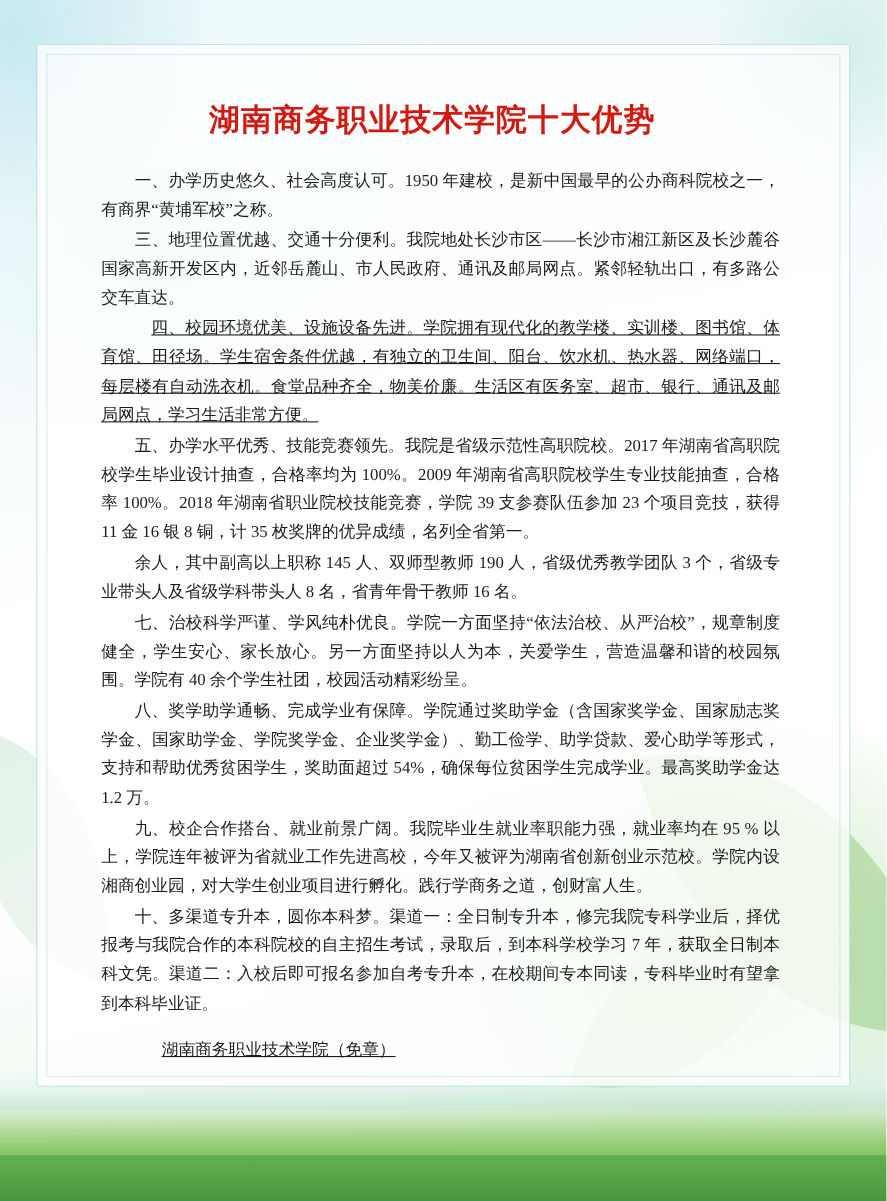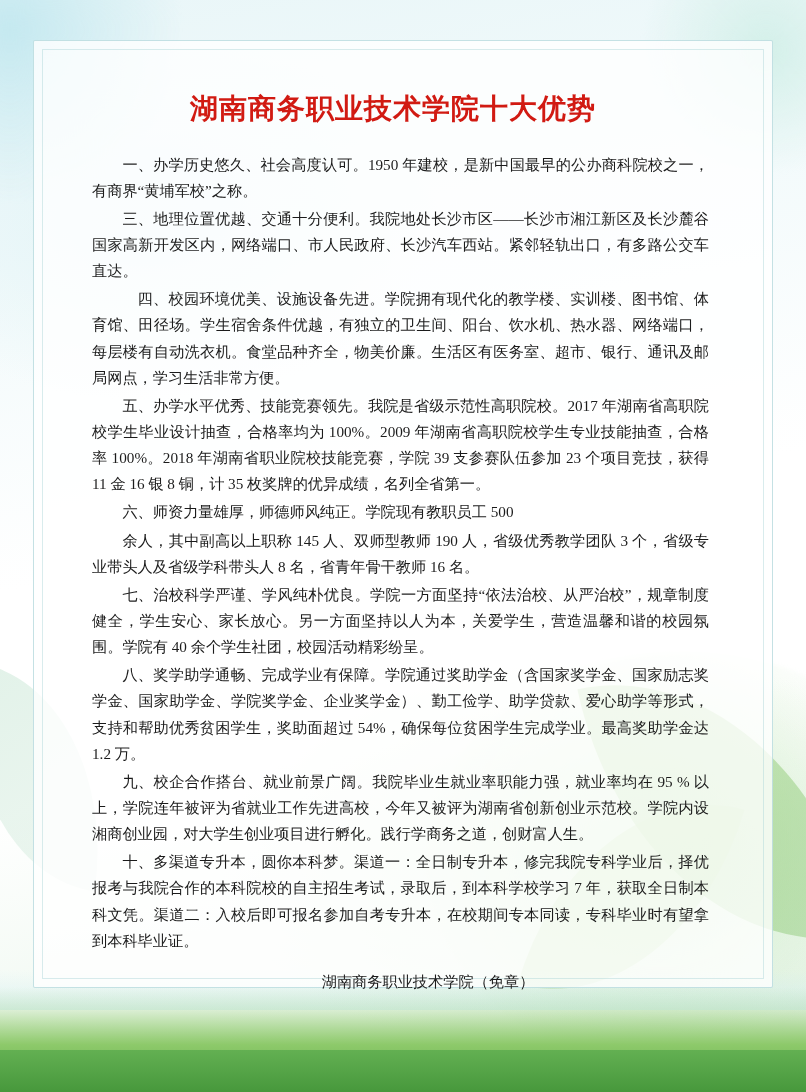--- a/index.html
+++ b/index.html
@@ -140,28 +140,29 @@
     font-size: 15.2px;
     line-height: 1.72;
     color: #1b1b1b;
     text-align: justify;
     text-justify: inter-ideograph;
     margin: 0 0 2px 15px;
     text-indent: 2em;
   }
   .para.extra-indent {
     text-indent: 3em;
+    text-decoration: underline;
   }
 
   .signature {
     margin-top: 18px;
     font-size: 15.2px;
     color: #1b1b1b;
-    text-align: center;
     padding-left: 70px;
+    text-decoration: underline;
   }
 </style>
 </head>
 <body>
 
 <div class="page">
 
   <div class="blob blob-a"></div>
   <div class="blob blob-b"></div>
   <div class="blob blob-c"></div>
@@ -176,24 +177,23 @@
 
   <div class="card">
     <div class="card-inner-line"></div>
   </div>
 
   <div class="content">
 
     <h1 class="doc-title">湖南商务职业技术学院十大优势</h1>
 
     <p class="para">一、办学历史悠久、社会高度认可。1950 年建校，是新中国最早的公办商科院校之一，有商界“黄埔军校”之称。</p>
-    <p class="para">三、地理位置优越、交通十分便利。我院地处长沙市区——长沙市湘江新区及长沙麓谷国家高新开发区内，网络端口、市人民政府、长沙汽车西站。紧邻轻轨出口，有多路公交车直达。</p>
+    <p class="para">三、地理位置优越、交通十分便利。我院地处长沙市区——长沙市湘江新区及长沙麓谷国家高新开发区内，近邻岳麓山、市人民政府、通讯及邮局网点。紧邻轻轨出口，有多路公交车直达。</p>
     <p class="para extra-indent">四、校园环境优美、设施设备先进。学院拥有现代化的教学楼、实训楼、图书馆、体育馆、田径场。学生宿舍条件优越，有独立的卫生间、阳台、饮水机、热水器、网络端口，每层楼有自动洗衣机。食堂品种齐全，物美价廉。生活区有医务室、超市、银行、通讯及邮局网点，学习生活非常方便。</p>
     <p class="para">五、办学水平优秀、技能竞赛领先。我院是省级示范性高职院校。2017 年湖南省高职院校学生毕业设计抽查，合格率均为 100%。2009 年湖南省高职院校学生专业技能抽查，合格率 100%。2018 年湖南省职业院校技能竞赛，学院 39 支参赛队伍参加 23 个项目竞技，获得 11 金 16 银 8 铜，计 35 枚奖牌的优异成绩，名列全省第一。</p>
-    <p class="para">六、师资力量雄厚，师德师风纯正。学院现有教职员工 500</p>
     <p class="para">余人，其中副高以上职称 145 人、双师型教师 190 人，省级优秀教学团队 3 个，省级专业带头人及省级学科带头人 8 名，省青年骨干教师 16 名。</p>
     <p class="para">七、治校科学严谨、学风纯朴优良。学院一方面坚持“依法治校、从严治校”，规章制度健全，学生安心、家长放心。另一方面坚持以人为本，关爱学生，营造温馨和谐的校园氛围。学院有 40 余个学生社团，校园活动精彩纷呈。</p>
     <p class="para">八、奖学助学通畅、完成学业有保障。学院通过奖助学金（含国家奖学金、国家励志奖学金、国家助学金、学院奖学金、企业奖学金）、勤工俭学、助学贷款、爱心助学等形式，支持和帮助优秀贫困学生，奖助面超过 54%，确保每位贫困学生完成学业。最高奖助学金达 1.2 万。</p>
     <p class="para">九、校企合作搭台、就业前景广阔。我院毕业生就业率职能力强，就业率均在 95 % 以上，学院连年被评为省就业工作先进高校，今年又被评为湖南省创新创业示范校。学院内设湘商创业园，对大学生创业项目进行孵化。践行学商务之道，创财富人生。</p>
     <p class="para">十、多渠道专升本，圆你本科梦。渠道一：全日制专升本，修完我院专科学业后，择优报考与我院合作的本科院校的自主招生考试，录取后，到本科学校学习 7 年，获取全日制本科文凭。渠道二：入校后即可报名参加自考专升本，在校期间专本同读，专科毕业时有望拿到本科毕业证。</p>
 
     <div class="signature">湖南商务职业技术学院（免章）</div>
 
   </div>
 </div>

